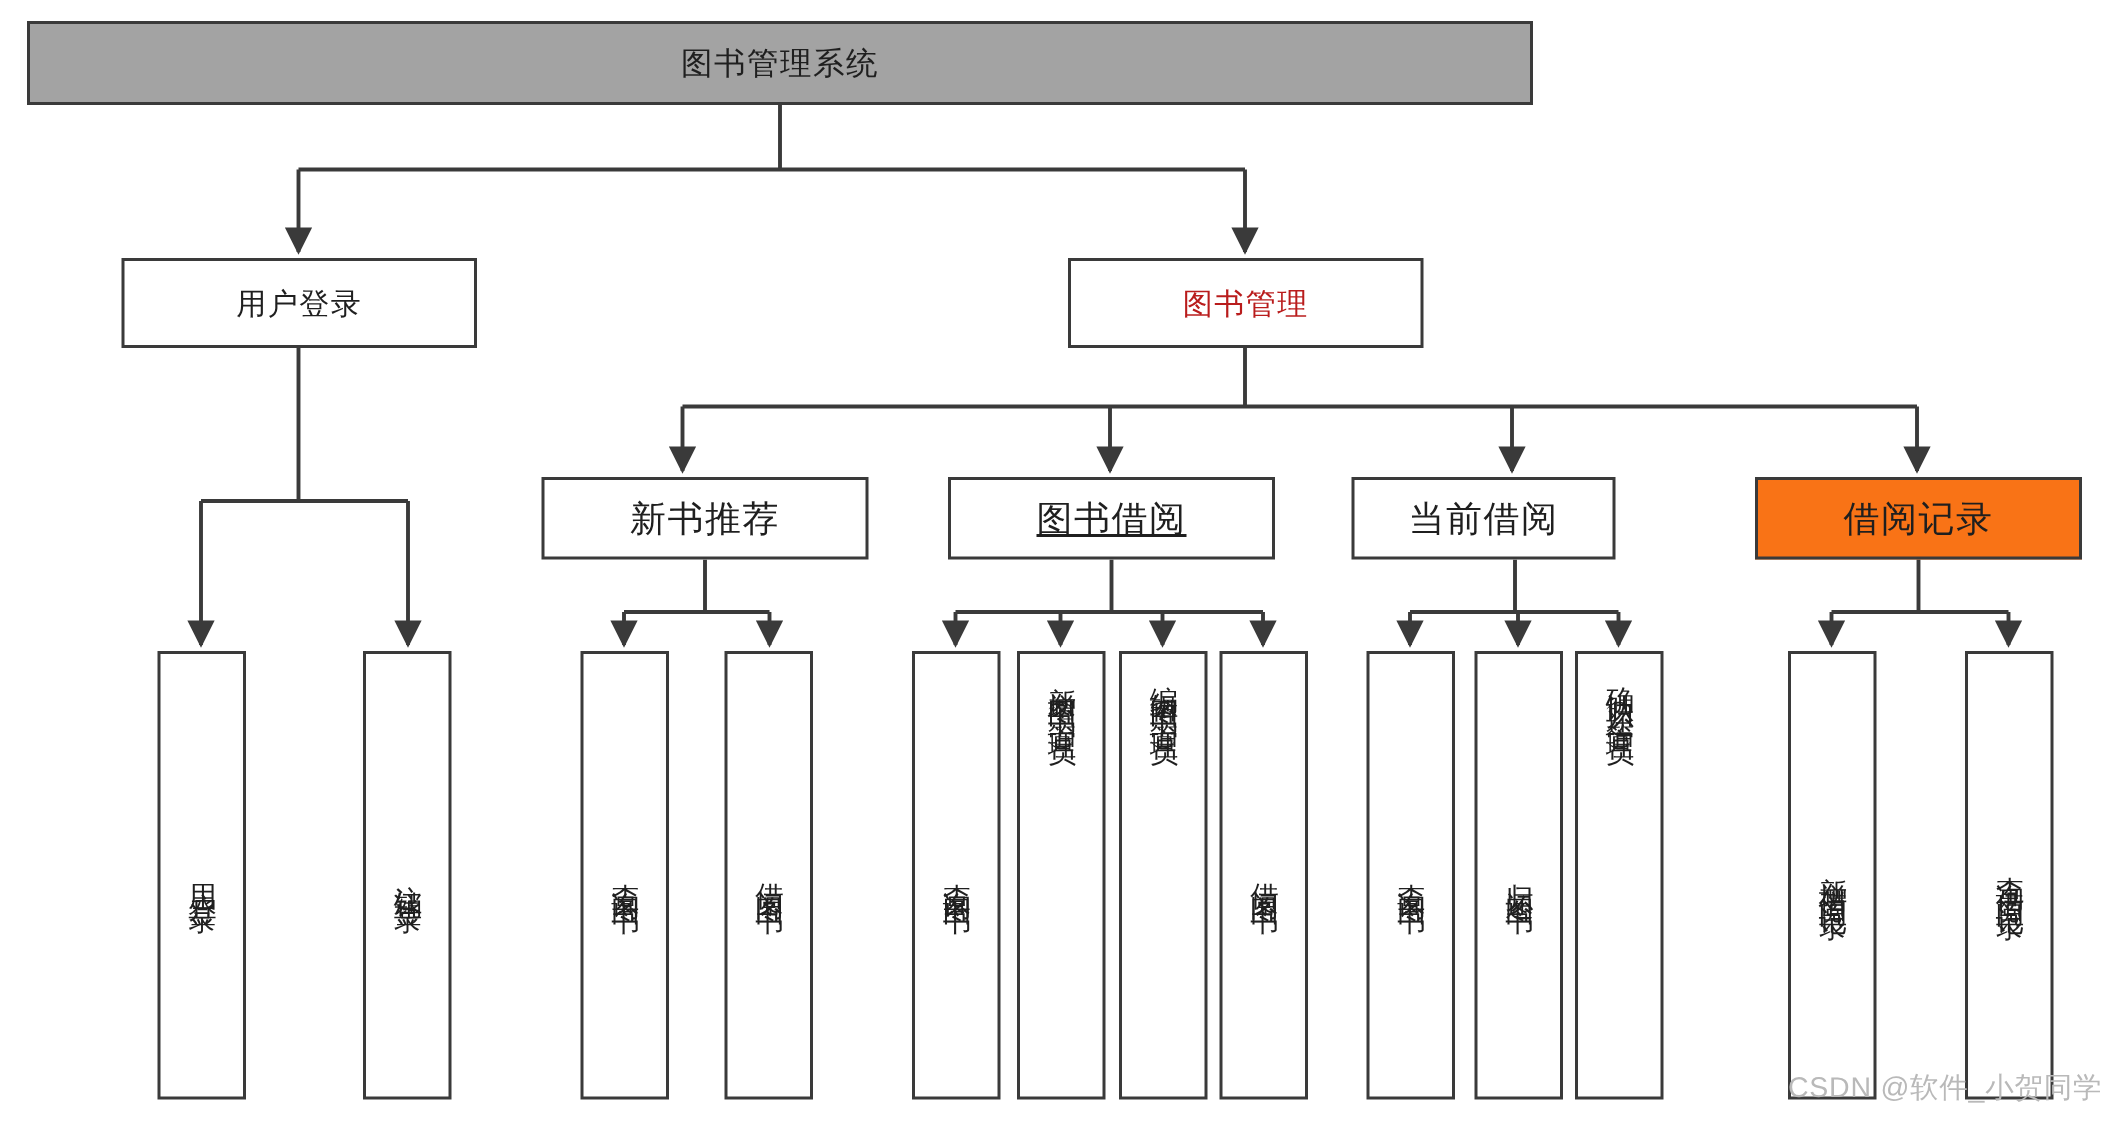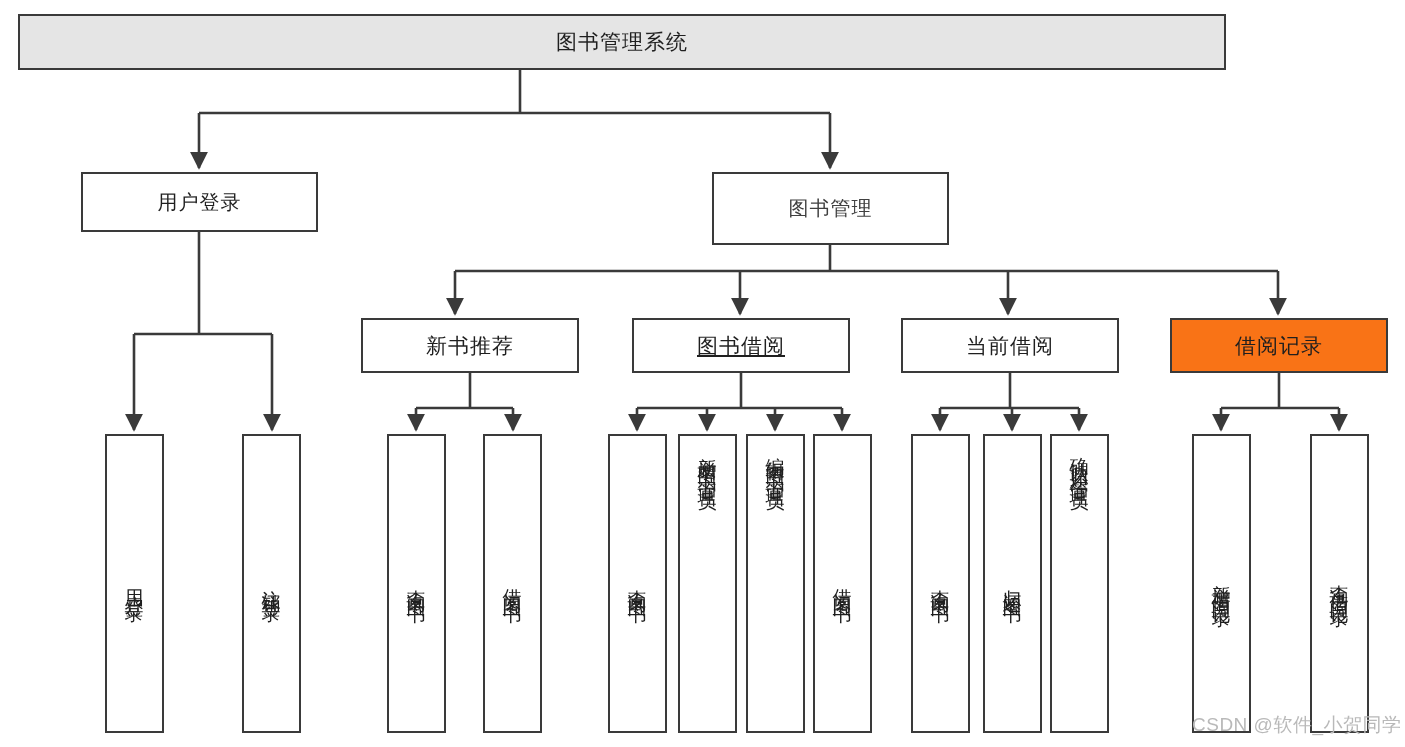--- a/index.html
+++ b/index.html
@@ -36,21 +36,21 @@
   }
   .node.root {
     font-size: 21px;
     letter-spacing: 1px;
   }
   .node.level2 {
     font-size: 20px;
     letter-spacing: 1px;
   }
   .node.level3 {
-    font-size: 21px;
+    font-size: 24px;
     letter-spacing: 1px;
   }
   .node.leaf {
     font-size: 19px;
     align-items: center;
     justify-content: center;
     padding: 4px 0;
   }
   .vlabel {
     writing-mode: vertical-rl;
@@ -121,38 +121,38 @@
       <path d="M 1012 408 L 1012 430" marker-end="url(#arrow)"></path>
       <path d="M 1079 408 L 1079 430" marker-end="url(#arrow)"></path>
 
       <path d="M 1279 373 L 1279 408"></path>
       <path d="M 1221 408 L 1339 408"></path>
       <path d="M 1221 408 L 1221 430" marker-end="url(#arrow)"></path>
       <path d="M 1339 408 L 1339 430" marker-end="url(#arrow)"></path>
     </g>
   </svg>
 
-  <div class="node root" style="left: 18px; top: 14px; width: 1208px; height: 56px; border-color: rgb(58, 58, 58); background: #e5e5e5; color: rgb(31, 31, 31);">
+  <div class="node root" style="left: 18px; top: 14px; width: 1004px; height: 56px; border-color: rgb(58, 58, 58); background: #a3a3a3; color: rgb(31, 31, 31);">
     <span>图书管理系统</span>
   </div>
 
   <div class="node level2" style="left: 81px; top: 172px; width: 237px; height: 60px; border-color: rgb(58, 58, 58); background: rgb(255, 255, 255); color: rgb(31, 31, 31);">
     <span>用户登录</span>
   </div>
-  <div class="node level2" style="left: 712px; top: 172px; width: 237px; height: 73px; border-color: rgb(58, 58, 58); background: rgb(255, 255, 255); color: #404040;">
+  <div class="node level2" style="left: 712px; top: 172px; width: 237px; height: 60px; border-color: rgb(58, 58, 58); background: rgb(255, 255, 255); color: #b91c1c;">
     <span>图书管理</span>
   </div>
 
   <div class="node level3" style="left: 361px; top: 318px; width: 218px; height: 55px; border-color: rgb(58, 58, 58); background: rgb(255, 255, 255); color: rgb(31, 31, 31);">
     <span>新书推荐</span>
   </div>
   <div class="node level3" style="left: 632px; top: 318px; width: 218px; height: 55px; border-color: rgb(58, 58, 58); background: rgb(255, 255, 255); color: rgb(31, 31, 31); text-decoration: underline;">
     <span>图书借阅</span>
   </div>
-  <div class="node level3" style="left: 901px; top: 318px; width: 218px; height: 55px; border-color: rgb(58, 58, 58); background: rgb(255, 255, 255); color: rgb(31, 31, 31);">
+  <div class="node level3" style="left: 901px; top: 318px; width: 176px; height: 55px; border-color: rgb(58, 58, 58); background: rgb(255, 255, 255); color: rgb(31, 31, 31);">
     <span>当前借阅</span>
   </div>
   <div class="node level3" style="left: 1170px; top: 318px; width: 218px; height: 55px; border-color: rgb(58, 58, 58); background: #f97316; color: rgb(31, 31, 31);">
     <span>借阅记录</span>
   </div>
 
   <div class="node leaf" style="left: 105px; top: 434px; width: 59px; height: 299px; border-color: rgb(58, 58, 58); background: rgb(255, 255, 255); color: rgb(31, 31, 31);">
     <span class="vlabel">用户登录</span>
   </div>
   <div class="node leaf" style="left: 242px; top: 434px; width: 59px; height: 299px; border-color: rgb(58, 58, 58); background: rgb(255, 255, 255); color: rgb(31, 31, 31);">

